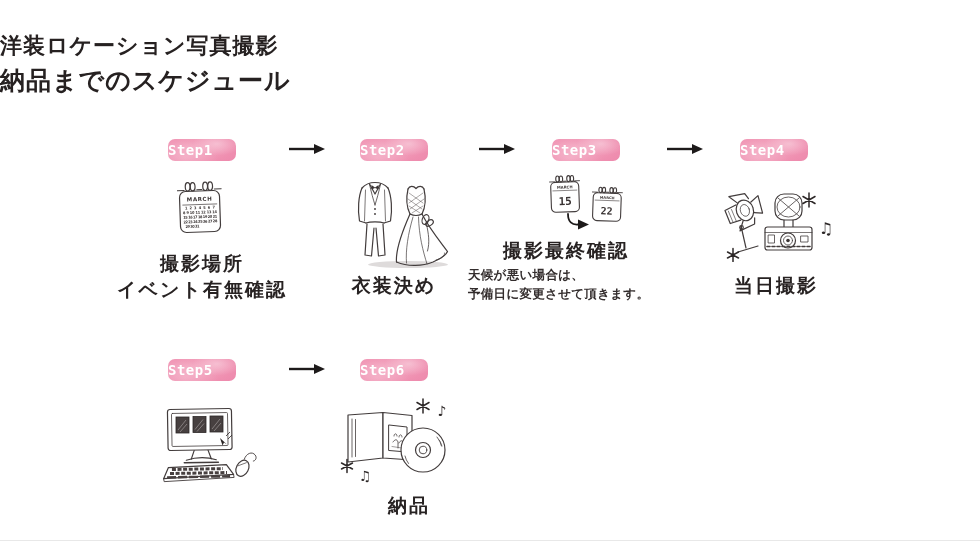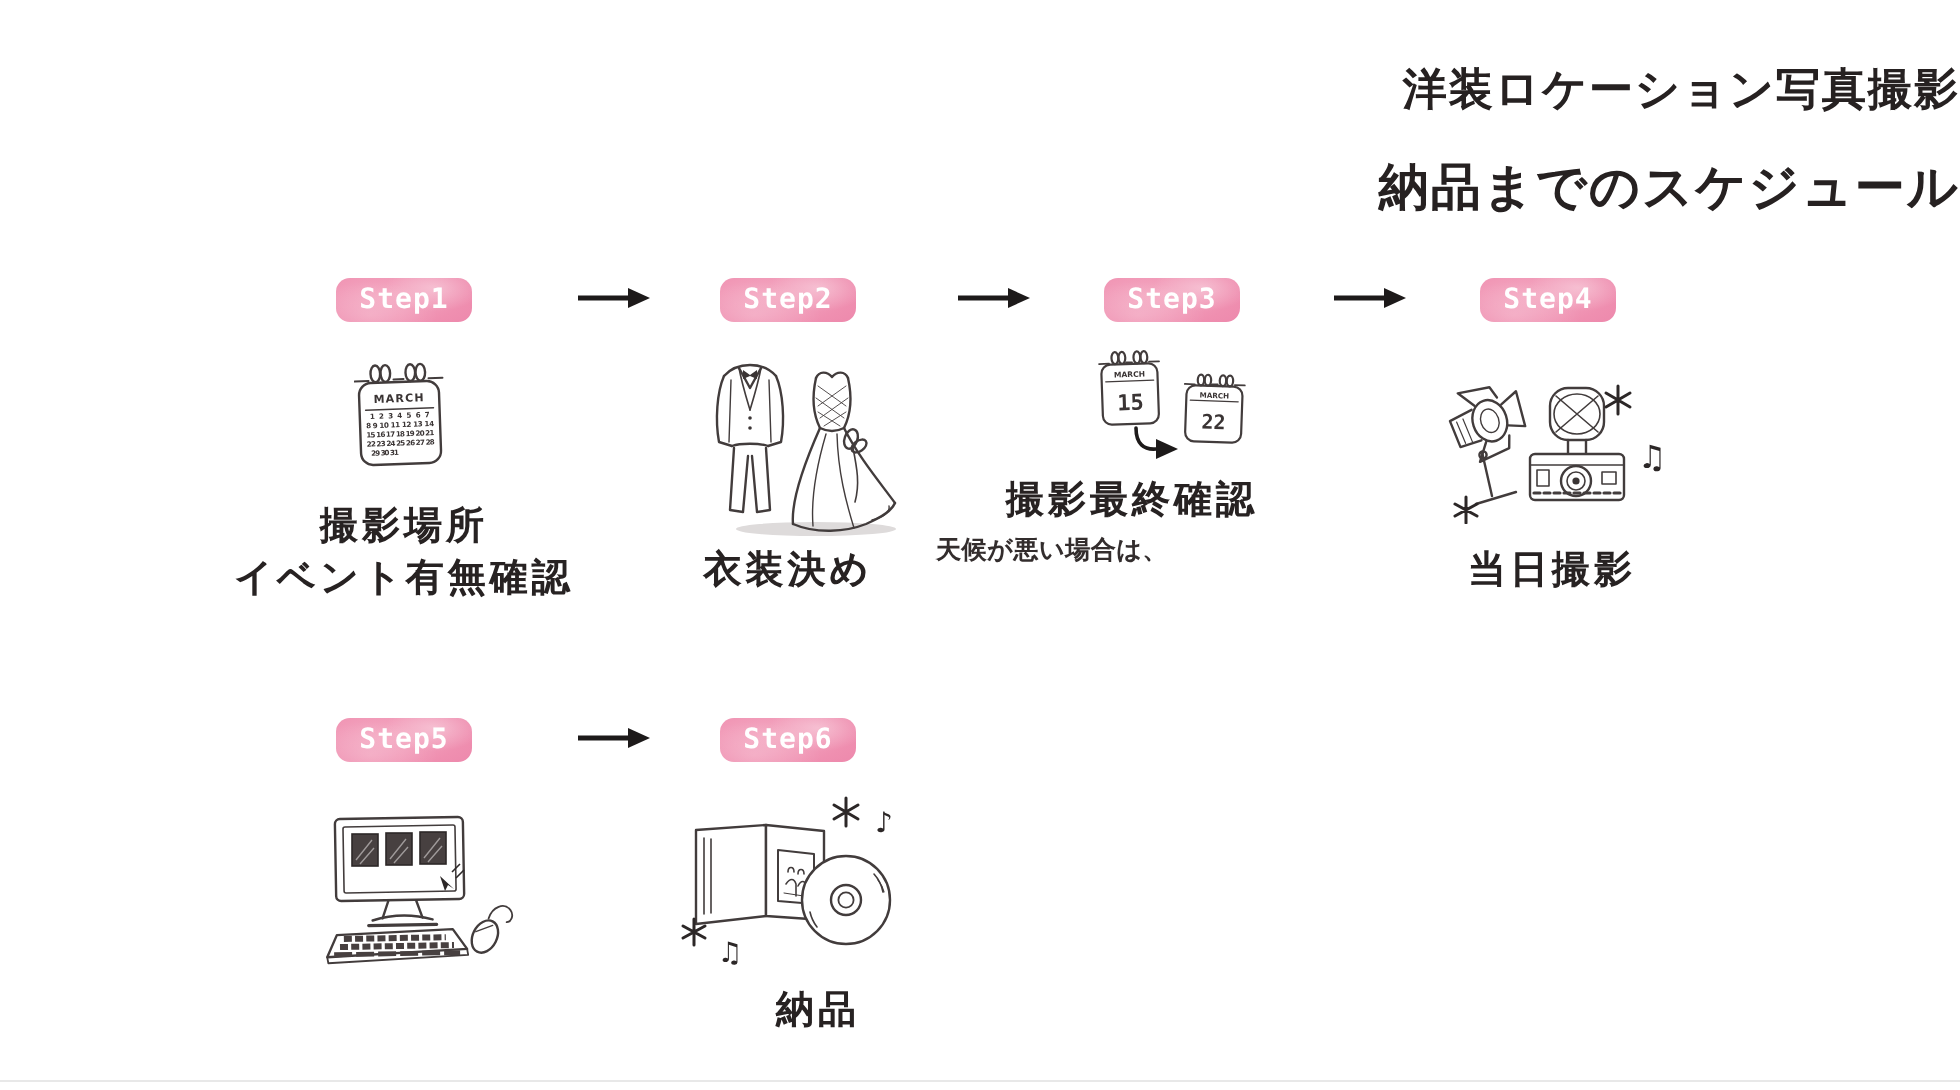--- a/index.html
+++ b/index.html
@@ -1,22 +1,22 @@
 <!DOCTYPE html>
 <html><head>
 <meta charset="utf-8">
 <style>
   html,body { margin:0; padding:0; background:#fff; }
   .page { position:relative; width:980px; height:545px; background:#ffffff; overflow:hidden;
           font-family:"Liberation Sans","DejaVu Sans",sans-serif; }
-  .title { position:absolute; left:0; top:30px; width:980px; text-align:right;
+  .title { position:absolute; left:0; top:30px; width:980px; text-align:left;
            font-family:"DejaVu Serif","Liberation Serif",serif; font-weight:700; color:#262121; }
   .title .t1 { font-size:22px; letter-spacing:1px; line-height:30px; }
-  .title .t2 { font-size:25px; letter-spacing:1px; line-height:34px; margin-top:17px; }
-  .badge { position:absolute; width:68px; height:22px; border-radius:7px; text-align:center;
+  .title .t2 { font-size:25px; letter-spacing:1px; line-height:34px; margin-top:4px; }
+  .badge { position:absolute; width:68px; height:22px; border-radius:7px; 
            color:#fff; font-family:"DejaVu Sans Mono","Liberation Mono",monospace;
            font-weight:700; font-size:14px; line-height:22px; letter-spacing:.5px;
            background:
              radial-gradient(60% 90% at 72% 22%, rgba(255,255,255,.38), rgba(255,255,255,0) 60%),
              radial-gradient(90% 140% at 25% 85%, rgba(255,255,255,.22), rgba(255,255,255,0) 55%),
              radial-gradient(130% 160% at 35% 40%, #f4a9c2 0%, #ef8fb0 45%, #e97ba4 100%);
   }
   .arrow { position:absolute; }
   .icon { position:absolute; }
   .label { position:absolute; text-align:center; color:#272222;
@@ -264,20 +264,21 @@
   </div>
   <div class="label" style="left:92px;top:250px;width:220px">
     <div>撮影場所</div>
     <div>イベント有無確認</div>
   </div>
   <div class="label" style="left:456px;top:237px;width:220px">
     <div>撮影最終確認</div>
   </div>
   <div class="note" style="left:468px;top:266px;width:240px">
     <div>天候が悪い場合は、</div>
+    <div>予備日に変更させて頂きます。</div>
   </div>
   <div class="label" style="left:666px;top:272px;width:220px">
     <div>当日撮影</div>
   </div>
   <div class="label" style="left:299px;top:492px;width:220px">
     <div>納品</div>
   </div>
 
   <div class="divider"></div>
 </div>

